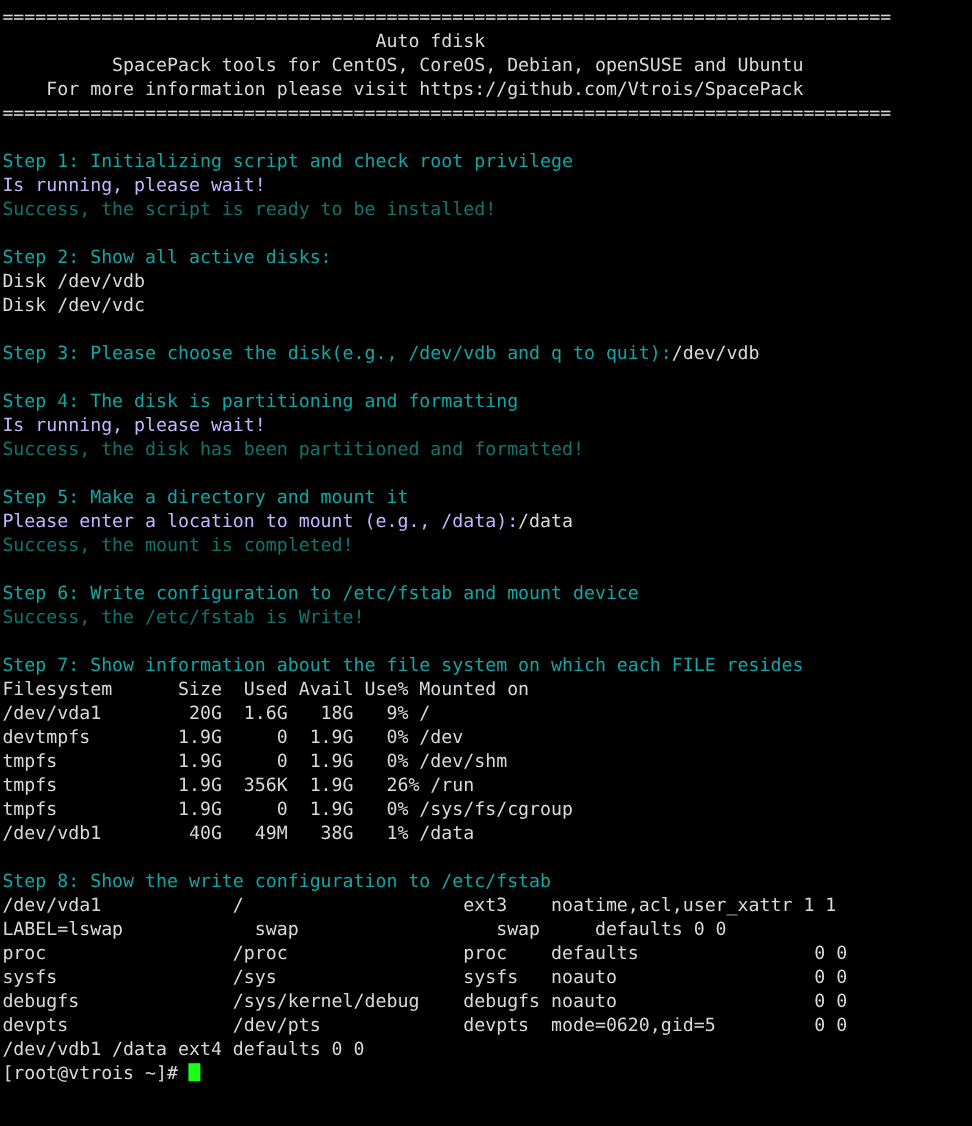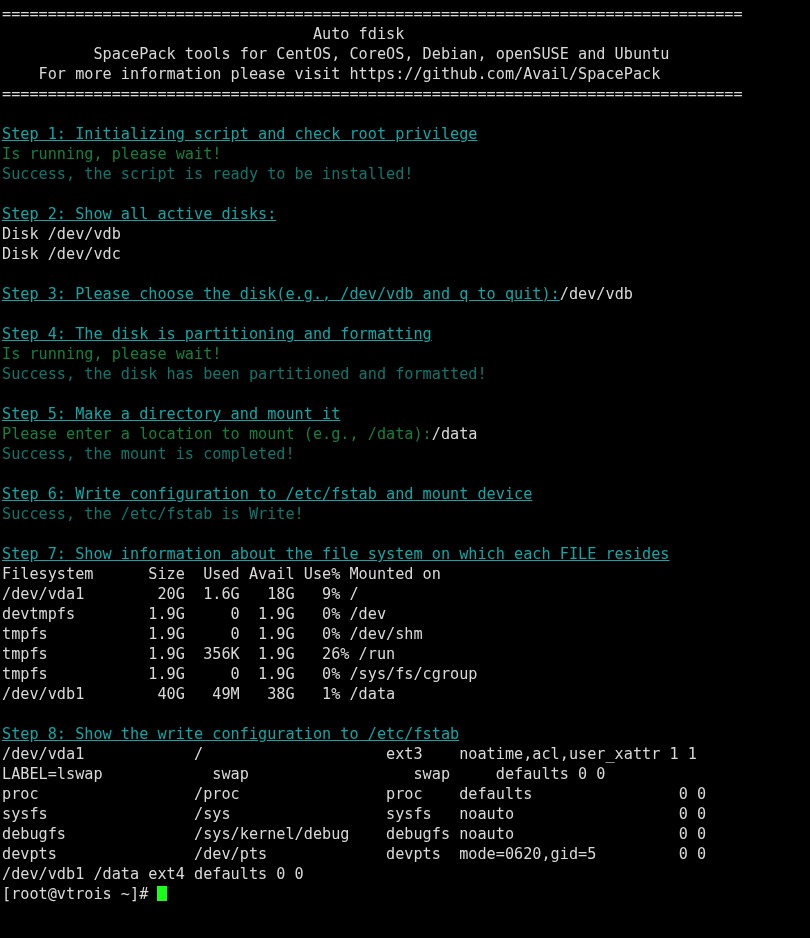--- a/index.html
+++ b/index.html
@@ -31,42 +31,42 @@
     height: 20px;
     white-space: pre;
     letter-spacing: 0px;
     color: #d8d8d8;
     font-family: "DejaVu Sans Mono", "Liberation Mono", monospace;
   }
   .line.blank {
     color: transparent;
   }
   .c-white   { color: #d9d9d9; }
-  .c-cyan    { color: #12a6a6; text-decoration: underline; }
+  .c-cyan    { color: #12a6a6; }
   .c-green   { color: #0f766e; }
-  .c-yellow  { color: #15803d; }
+  .c-yellow  { color: #c4b5fd; }
   .c-sep     { color: #d9d9d9; }
   .cursor {
     display: inline-block;
     width: 9.7px;
     height: 15px;
     background: #1aff1a;
     vertical-align: -2px;
   }
 </style>
 </head>
 <body>
 
 <div id="terminal">
   <div class="screen">
 
     <div class="line c-sep">=================================================================================</div>
     <div class="line c-white">                                  Auto fdisk</div>
     <div class="line c-white">          SpacePack tools for CentOS, CoreOS, Debian, openSUSE and Ubuntu</div>
-    <div class="line c-white">    For more information please visit https://github.com/Avail/SpacePack</div>
+    <div class="line c-white">    For more information please visit https://github.com/Vtrois/SpacePack</div>
     <div class="line c-sep">=================================================================================</div>
 
     <div class="line blank">&nbsp;</div>
 
     <div class="line c-cyan">Step 1: Initializing script and check root privilege</div>
     <div class="line c-yellow">Is running, please wait!</div>
     <div class="line c-green">Success, the script is ready to be installed!</div>
 
     <div class="line blank">&nbsp;</div>
 

